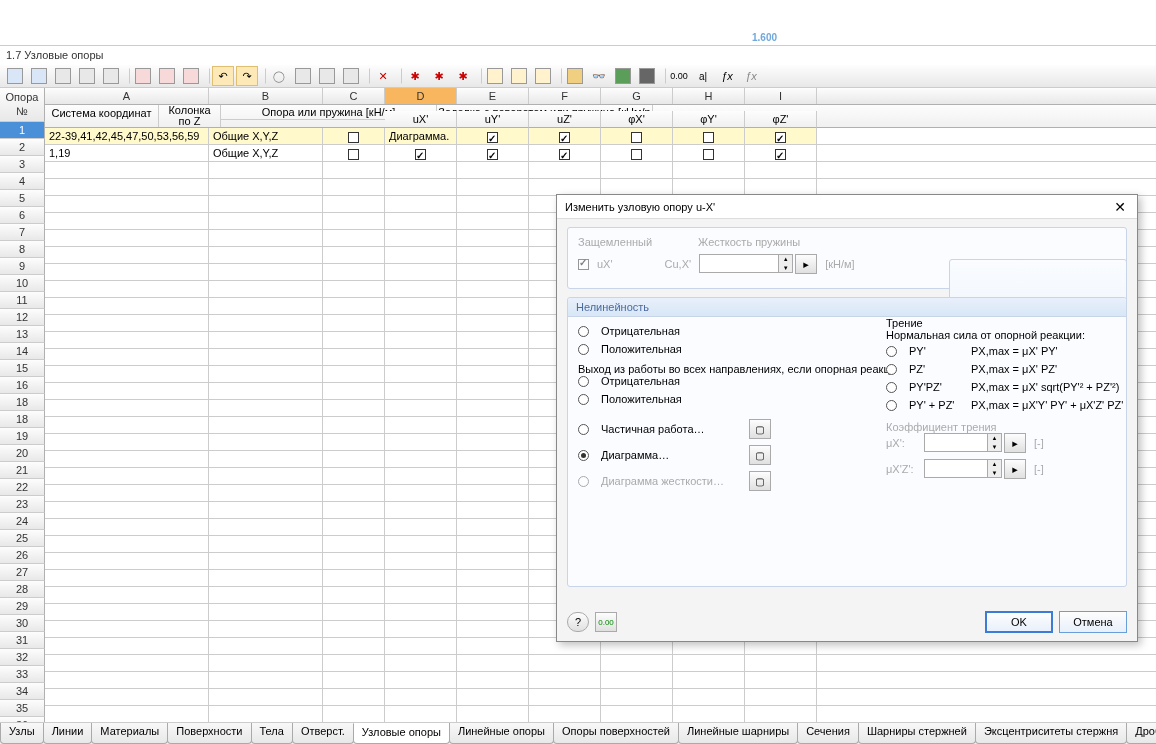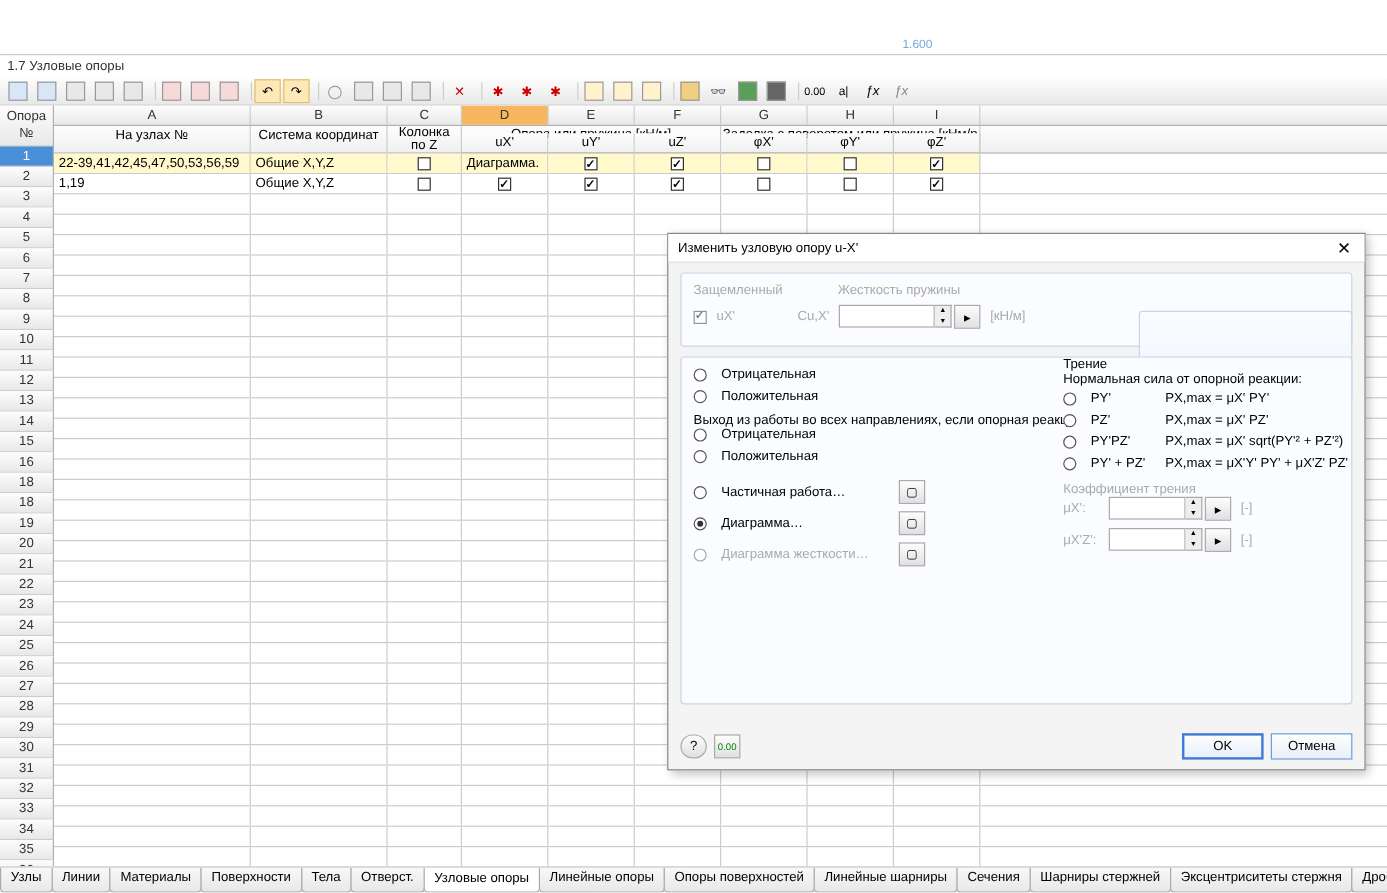--- a/index.html
+++ b/index.html
@@ -1,19 +1,19 @@
 <!DOCTYPE html>
 <html><head>
 <meta charset="utf-8">
 <style>
 * { box-sizing: border-box; margin: 0; padding: 0; font-family: Tahoma, Arial, sans-serif; font-size: 11px; }
 body { background: #fff; width: 1156px; height: 744px; overflow: hidden; position: relative; }
 
 .top-canvas { height: 46px; background: #fff; border-bottom: 1px solid #ccc; position: relative; }
-.ruler-text { position: absolute; bottom: 2px; font-size: 10px; color: #6fa8dc; }
+.ruler-text { position: absolute; bottom: 2px; font-size: 10px; color: #6fa8dc; font-weight: bold; }
 
 .window-title { padding: 3px 6px; background: #fff; color: #333; }
 
 .toolbar { height: 24px; background: linear-gradient(#fdfdfd,#e8e8e8); border-top: 1px solid #fff; border-bottom: 1px solid #ccc; display: flex; align-items: center; gap: 2px; padding: 0 4px; }
 .tbtn { width: 22px; height: 20px; display: flex; align-items: center; justify-content: center; border: 1px solid transparent; cursor: pointer; font-size: 12px; }
 .tbtn.sep { width: 6px; border-right: 1px solid #ccc; height: 16px; cursor: default; }
 .tbtn-icon { width: 16px; height: 16px; background: #e8e8e8; border: 1px solid #999; }
 
 .grid-wrap { display: flex; height: 640px; }
 .rowhead-col { width: 45px; }
@@ -228,21 +228,20 @@
       <div class="gh" style="width:114px">B</div>
       <div class="gh" style="width:62px">C</div>
       <div class="gh selected" style="width:72px">D</div>
       <div class="gh" style="width:72px">E</div>
       <div class="gh" style="width:72px">F</div>
       <div class="gh" style="width:72px">G</div>
       <div class="gh" style="width:72px">H</div>
       <div class="gh" style="width:72px">I</div>
     </div>
     <div class="grid-subhead-row">
-      <div class="gsh" style="width:164px">На узлах №</div>
       <div class="gsh" style="width:114px">Система координат</div>
       <div class="gsh" style="width:62px;line-height:11px;white-space:pre-line;padding:0">Колонка
 по Z</div>
       <div class="gsh" style="width:216px;padding:0">
         <div style="border-bottom:1px solid #ccc;height:15px;line-height:15px">Опора или пружина [кН/м]</div>
 
       </div>
       <div class="gsh" style="width:216px;padding:0">
         <div style="border-bottom:1px solid #ccc;height:15px;line-height:15px">Заделка с поворотом или пружина [кНм/р</div>
       </div>
@@ -687,20 +686,21 @@
               <div class="small-btn" style="margin-left:2px">▸</div>
             </div>
             <span class="lbl disabled">[кН/м]</span>
           </div>
         </div>
       </div>
       <div class="side-preview"></div>
     </div>
 
     <div class="group" style="min-height:290px">
+      <div class="group-title">Нелинейность</div>
       <div class="group-body" style="position:relative">
         <div class="form-row">
             <span class="radio"></span>
             <span>Отрицательная</span>
           </div>
         <div class="form-row">
             <span class="radio"></span>
             <span>Положительная</span>
           </div>
         <div style="margin-top:8px">Выход из работы во всех направлениях, если опорная реакци</div>

